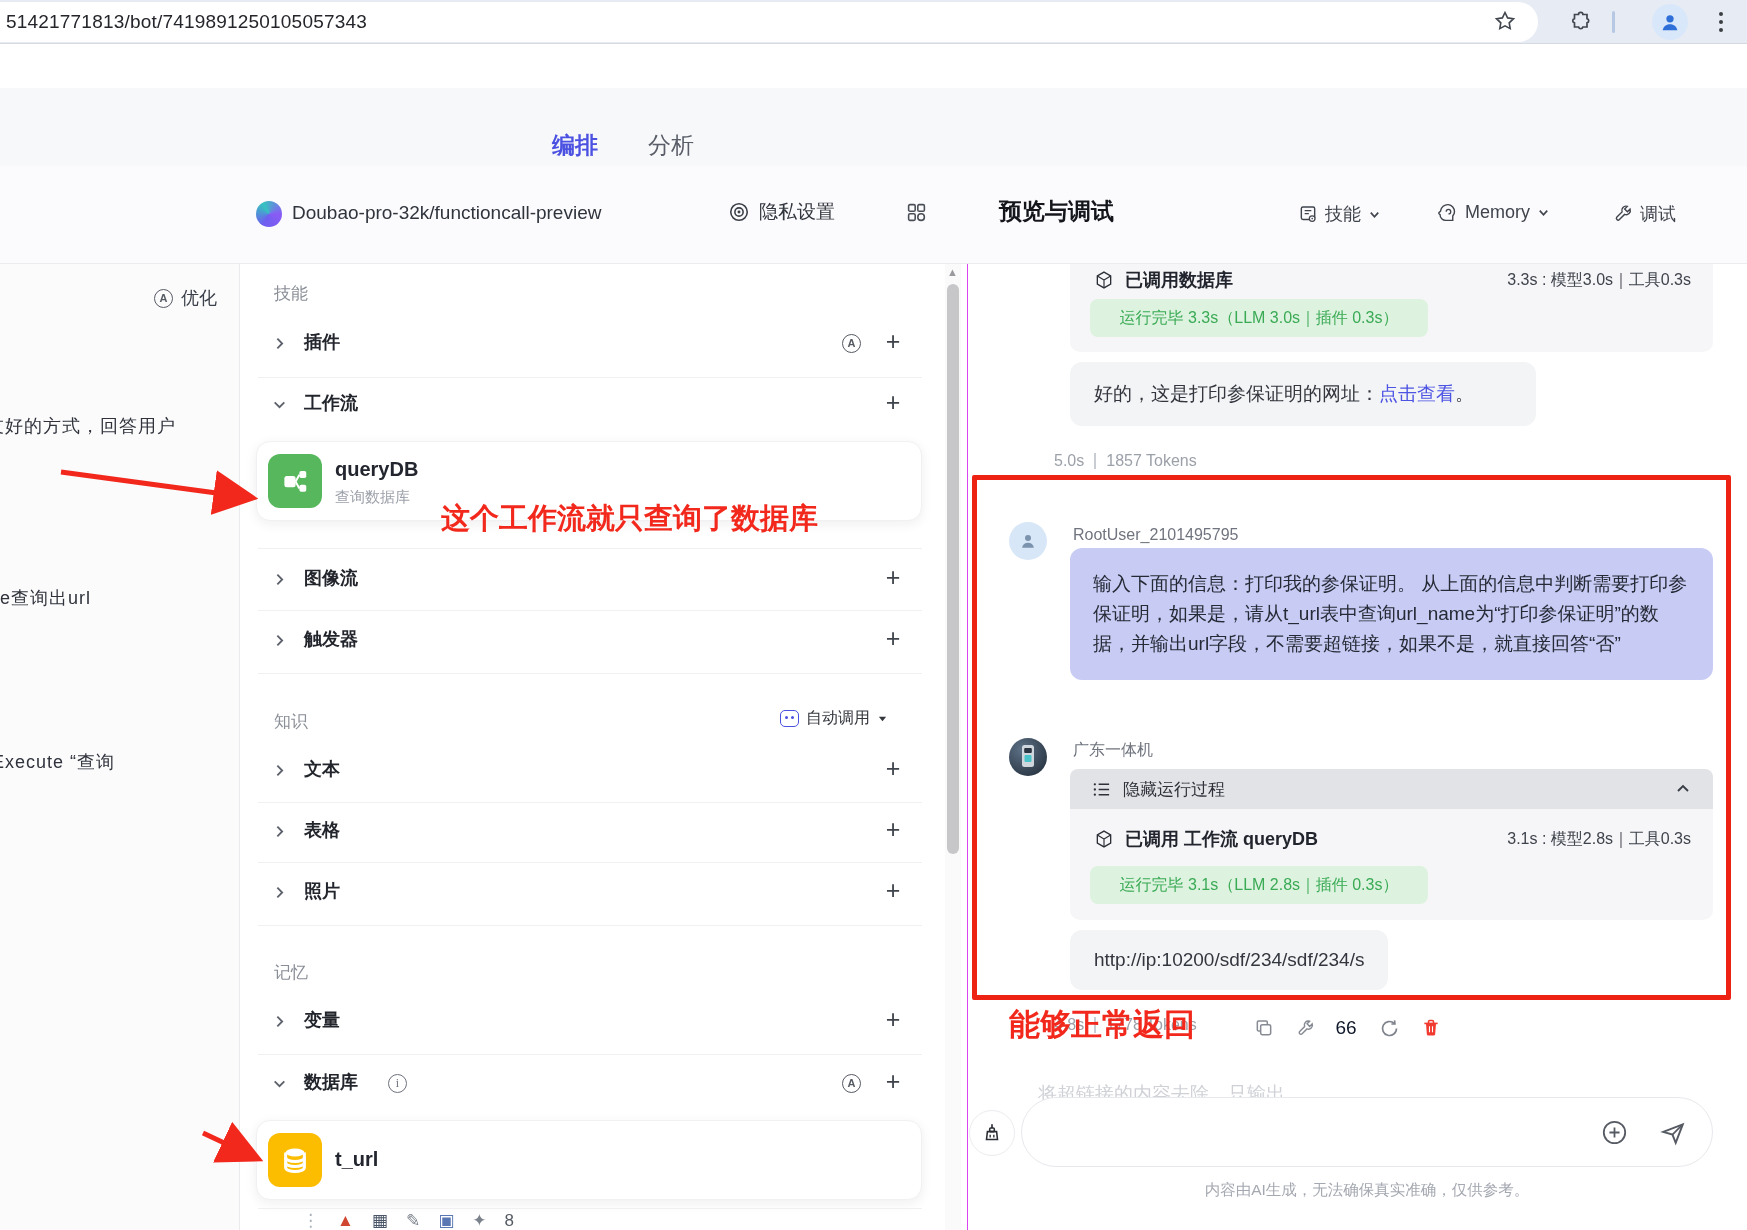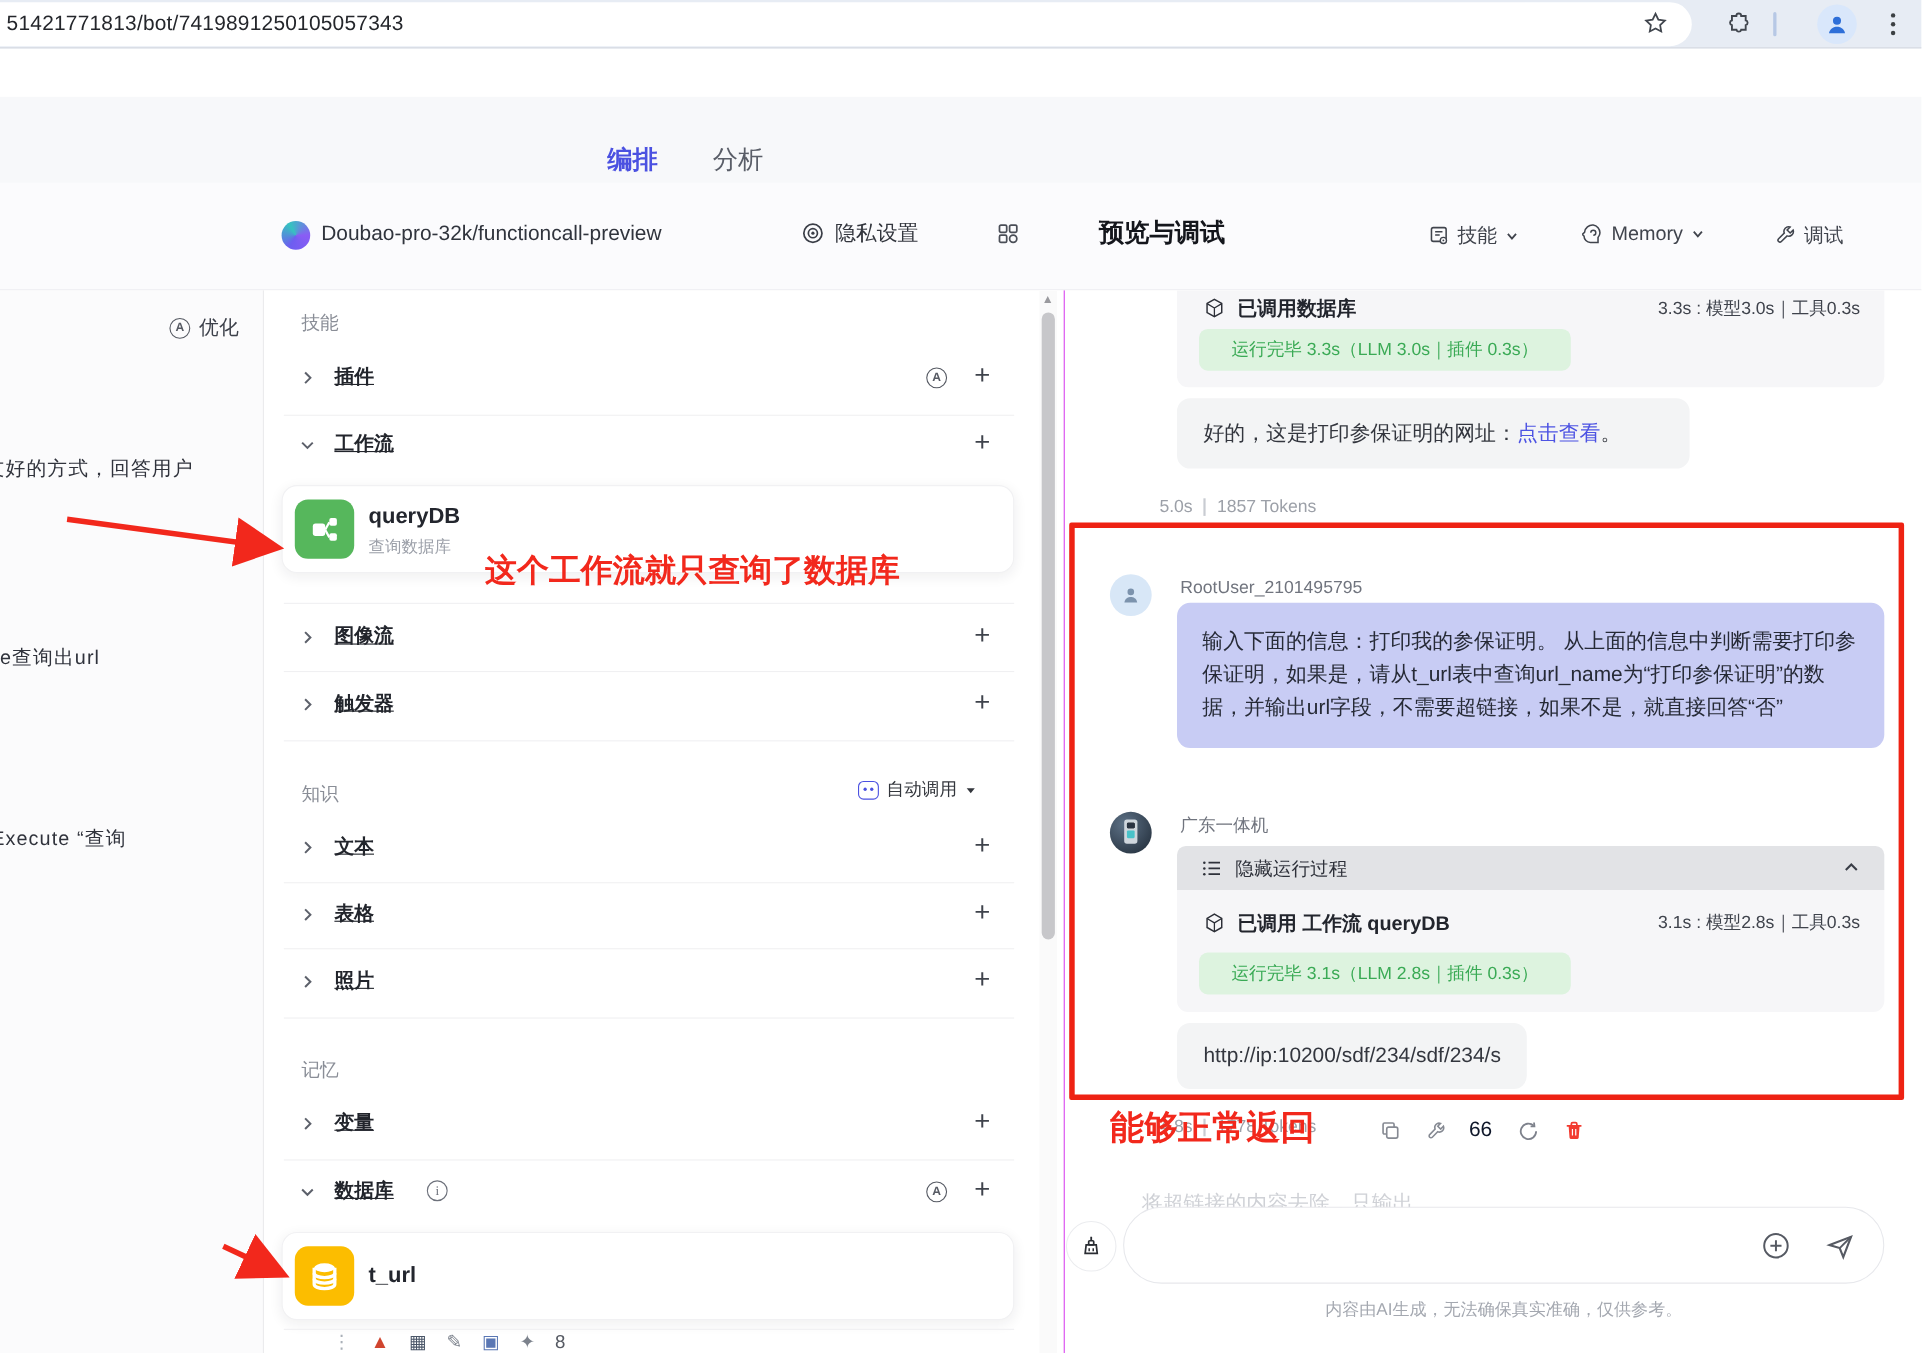--- a/index.html
+++ b/index.html
@@ -43,21 +43,21 @@
   
   .lp-optimize { position:absolute; right:22px; top:22px; display:flex; align-items:center; gap:8px; font-size:18px; color:#3c404a; }
   .lp-frag { position:absolute; font-size:18px; color:#30333c; white-space:nowrap; letter-spacing:1px; }
 
   .circleA { display:inline-flex; width:19px; height:19px; border:1.5px solid #565a63; border-radius:50%; align-items:center; justify-content:center; font-size:11px; font-weight:bold; color:#565a63; }
 
   
   .mid-heading { position:absolute; left:34px; font-size:17px; color:#8a8e97; }
   .skill-row { position:absolute; left:0; width:727px; height:36px; }
   .skill-row .chev { position:absolute; left:32px; top:11px; }
-  .skill-row .lbl { position:absolute; left:64px; top:5px; font-size:18px; font-weight:600; color:#22252c;text-decoration:underline; }
+  .skill-row .lbl { position:absolute; left:64px; top:5px; font-size:18px; font-weight:600; color:#22252c; }
   .row-plus { position:absolute; left:640px; top:2px; width:26px; font-size:25px; font-weight:300; color:#3f434c; text-align:center; }
   .row-A { position:absolute; left:602px; top:8px; }
   .mid-div { position:absolute; left:18px; width:664px; height:1px; background:#f0f0f2; }
   .card { position:absolute; left:16px; width:666px; background:#fff; border:1px solid #f1f1f3; border-radius:14px; box-shadow:0 3px 12px rgba(25,30,45,.07); }
   .card-icon { position:absolute; left:11px; top:12px; width:54px; height:54px; border-radius:12px; display:flex; align-items:center; justify-content:center; }
   .card-title { position:absolute; left:78px; font-size:20px; font-weight:600; color:#23262e; }
   .card-sub { position:absolute; left:78px; font-size:15px; color:#9ca0a9; }
   .annot { color:#f2281c; font-weight:bold; white-space:nowrap; }
   .autocall { position:absolute; left:540px; display:flex; align-items:center; gap:7px; font-size:16px; color:#33363c; }
   .robot-ic { width:19px; height:17px; border:1.8px solid #4b51e1; border-radius:5px; position:relative; }

